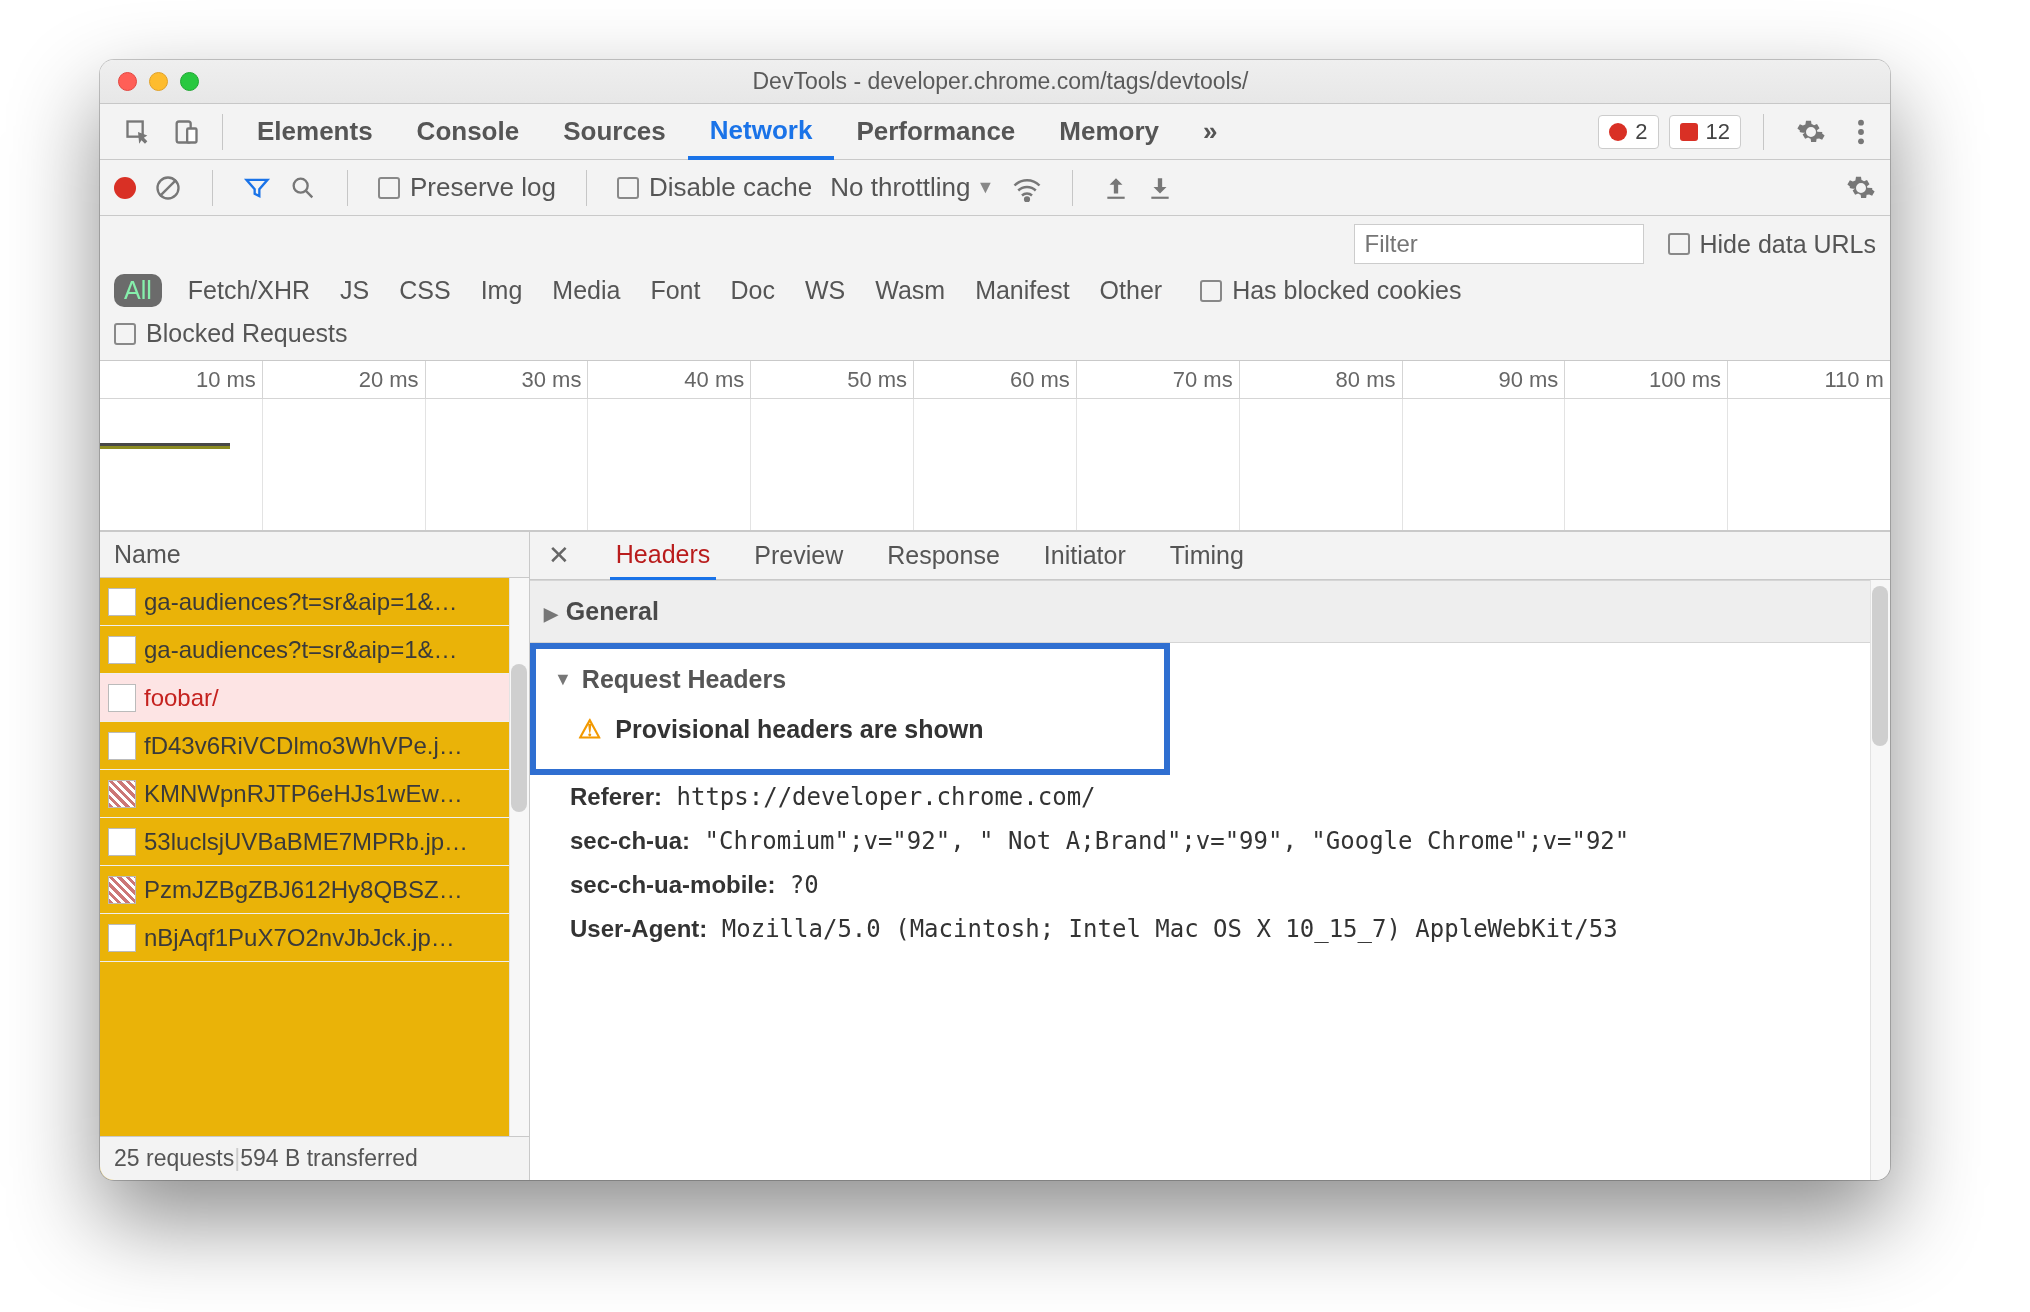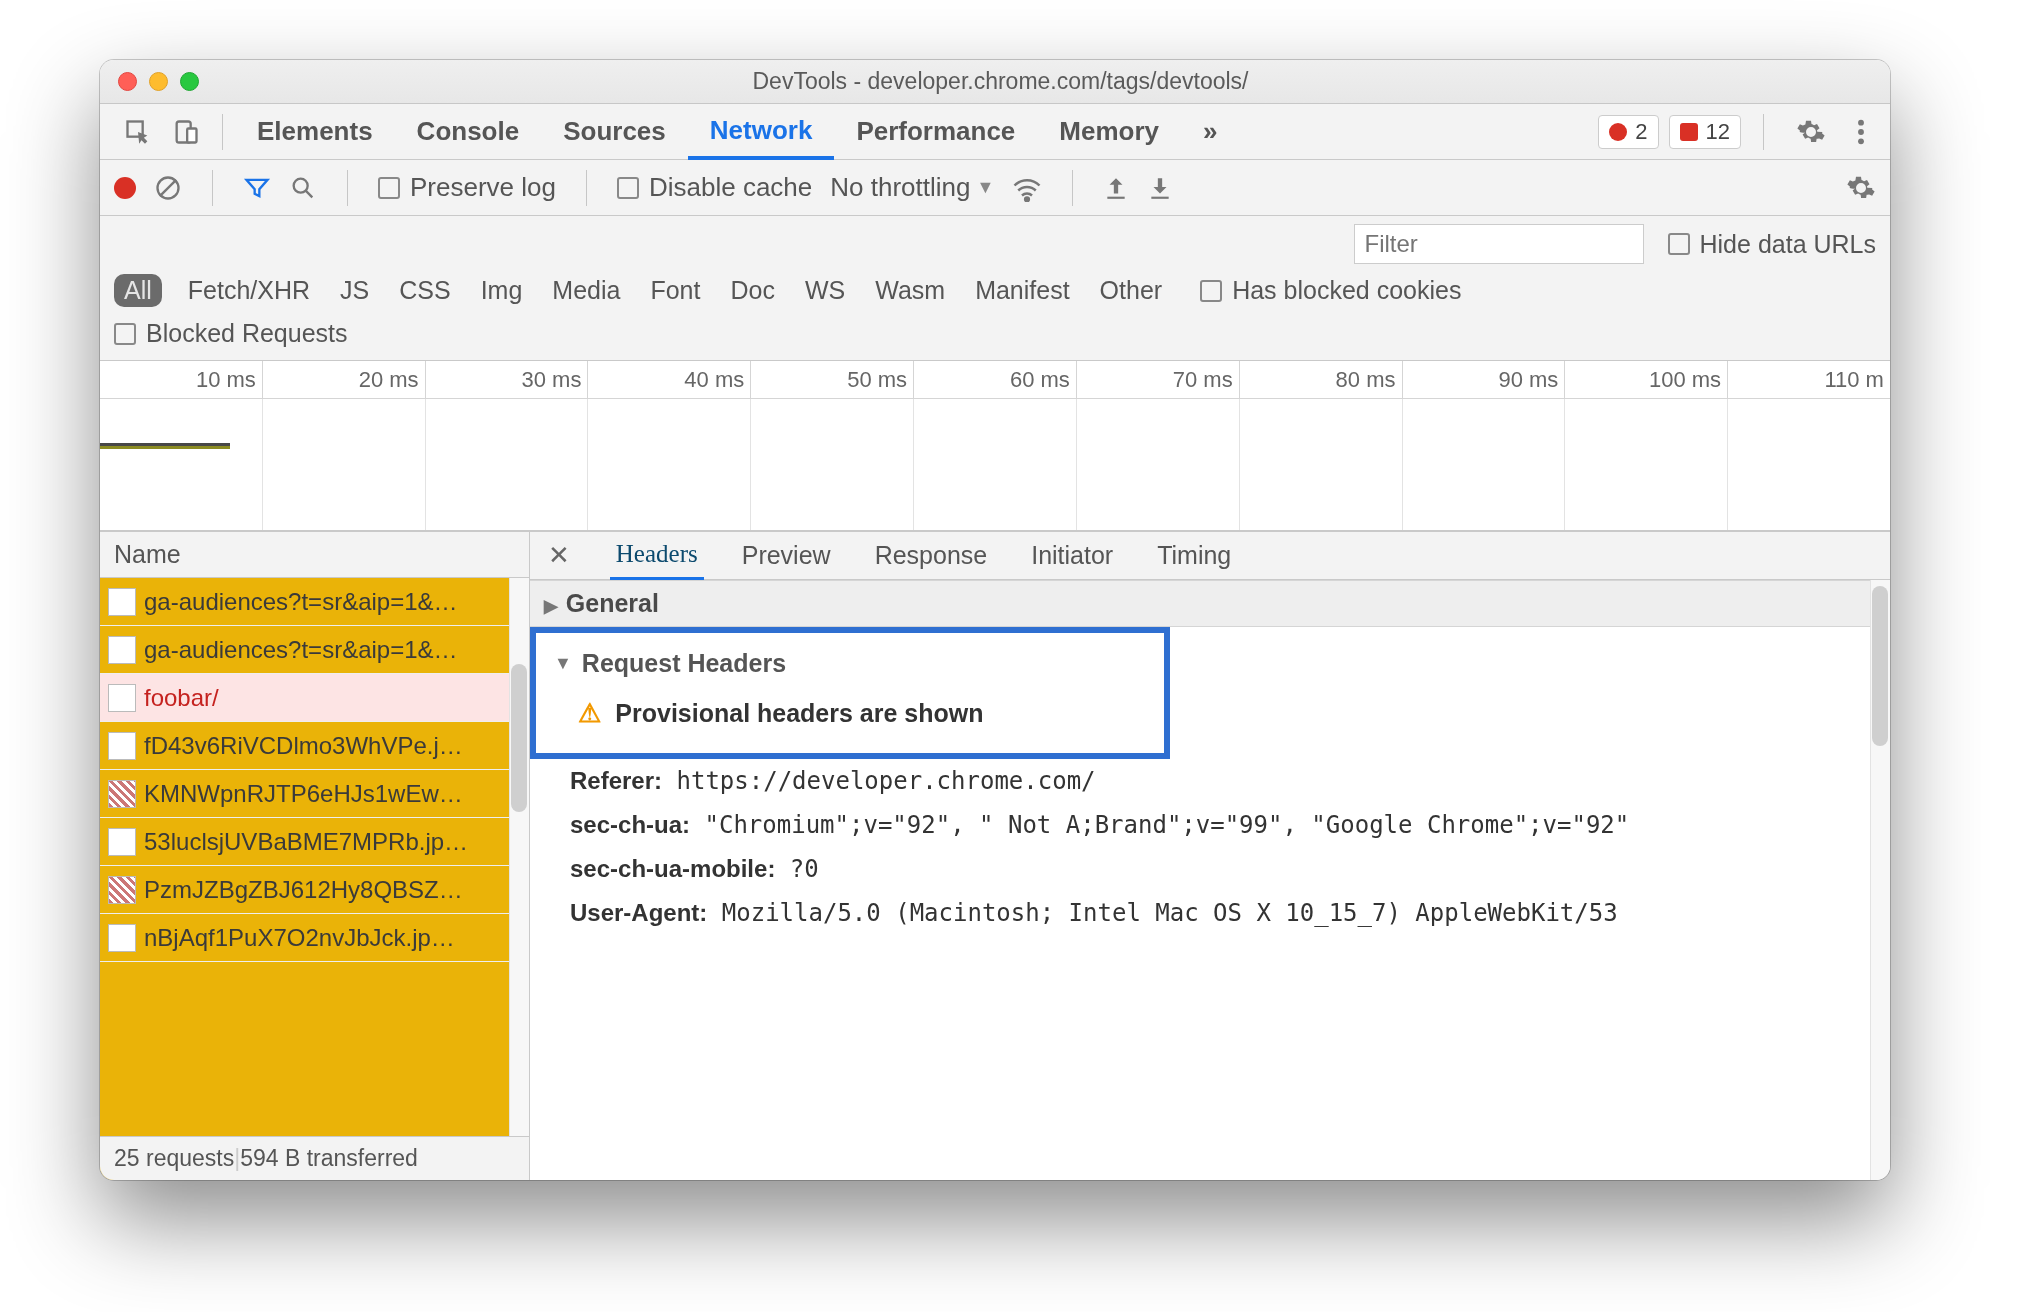--- a/index.html
+++ b/index.html
@@ -68,21 +68,21 @@
   .dropdown-caret{ font-size:18px; color:#888; margin-left:6px;}
 
   .filter-row {
     background:#f3f3f3; border-bottom:1px solid #c9c9c9;
     padding:8px 14px 12px 14px; font-size:25px; color:#555;
   }
   .filter-row .row1{ display:flex; align-items:center; gap:24px; margin-bottom:10px;justify-content:flex-end;}
   .filter-input { width:290px; height:40px; border:1px solid #ccc; background:#fff; padding:4px 10px; font-size:24px; color:#888;}
   .filter-row .row2{ display:flex; align-items:center; gap:22px; flex-wrap:wrap;}
   .ft { padding:2px 4px; }
-  .ft.all{ background:#6b6b6b; color:#e5e5e5; border-radius:10px; padding:2px 10px;}
+  .ft.all{ background:#6b6b6b; color:#86efac; border-radius:10px; padding:2px 10px;}
   .filter-row .row3{ margin-top:12px; display:flex; align-items:center; gap:12px;}
 
   
   .timeline { height:170px; border-bottom:1px solid #c9c9c9; position:relative; overflow:hidden; }
   .tl-header{ height:38px; border-bottom:1px solid #d5d5d5; display:flex; font-size:22px; color:#666;}
   .tl-tick{ flex:1; text-align:right; padding-right:6px; border-right:1px solid #d5d5d5; line-height:38px;}
   .tl-body{ height:132px; display:flex;}
   .tl-col{ flex:1; border-right:1px solid #e3e3e3; position:relative;}
   .tl-bar{ position:absolute; left:0; top:44px; width:130px; height:6px; background:#474747; border-bottom:3px solid #8b8b22;}
 
@@ -96,23 +96,23 @@
   .req-row .thumb.photo{ background:repeating-linear-gradient(45deg,#c77,#c77 3px,#fff 3px,#fff 6px);}
   .req-row.err{ background:#fde4e4; color:#c5221f;}
   .lp-status{ height:44px; border-top:1px solid #c9c9c9; background:#f3f3f3; font-size:23px; color:#555; display:flex; align-items:center; padding:0 14px; gap:0;}
   .scroll-stub{position:absolute; right:0; top:0; width:20px; height:100%; background:#f7f7f7; border-left:1px solid #e3e3e3;}
   .scroll-thumb{position:absolute; right:2px; top:86px; width:16px; height:148px; background:#cfcfcf; border-radius:8px;}
 
   .right-pane{ flex:1; display:flex; flex-direction:column; min-width:0;}
   .rp-tabs{ height:48px; background:#f3f3f3; border-bottom:1px solid #c9c9c9; display:flex; align-items:center; font-size:25px; color:#555; padding:0 10px; gap:32px;}
   .rp-tabs .x{ font-size:26px; padding:0 8px; color:#666;}
   .rp-tabs .t{ padding:0 6px; height:48px; display:flex; align-items:center;}
-  .rp-tabs .t.active{ color:#0c4a6e; border-bottom:3px solid #1a73e8;font-family:Liberation Serif, serif;}
+  .rp-tabs .t.active{ color:#b91c1c; border-bottom:3px solid #1a73e8;}
   .rp-body{ flex:1; overflow:auto; position:relative; padding-bottom:10px;}
-  .section-head{ background:#eee; border-top:1px solid #d5d5d5; border-bottom:1px solid #d5d5d5; font-size:25px; font-weight:700; color:#4a4a4a; padding:8px 14px;}
+  .section-head{ background:#eee; border-top:1px solid #d5d5d5; border-bottom:1px solid #d5d5d5; font-size:25px; font-weight:700; color:#4a4a4a; padding:16px 14px;}
   .section-head .tri{ color:#777; margin-right:8px; font-size:18px;}
   .highlight-box{ border:6px solid #2f6fd1; margin:0 0 0 0; padding: 16px 18px 24px 18px; width: 640px; margin-left:0; margin-top:0; }
   .req-headers-title{ font-size:25px; font-weight:700; color:#555; display:flex; align-items:center; gap:10px;}
   .warn-row{ font-size:25px; font-weight:700; color:#333; display:flex; align-items:center; gap:14px; margin-top:20px; margin-left:24px;}
   .warn-ico{ color:#f29900; font-size:26px;}
   .kv{ padding:8px 40px; font-size:24px; font-family: Menlo, Consolas, monospace; color:#333; }
   .kv b{ font-family: -apple-system, Arial, sans-serif; font-weight:700;}
   .rp-scroll-stub{position:absolute; right:0; top:0; width:20px; height:100%; background:#f7f7f7; border-left:1px solid #e3e3e3;}
   .rp-scroll-thumb{position:absolute; right:2px; top:6px; width:16px; height:160px; background:#cfcfcf; border-radius:8px;}
 

